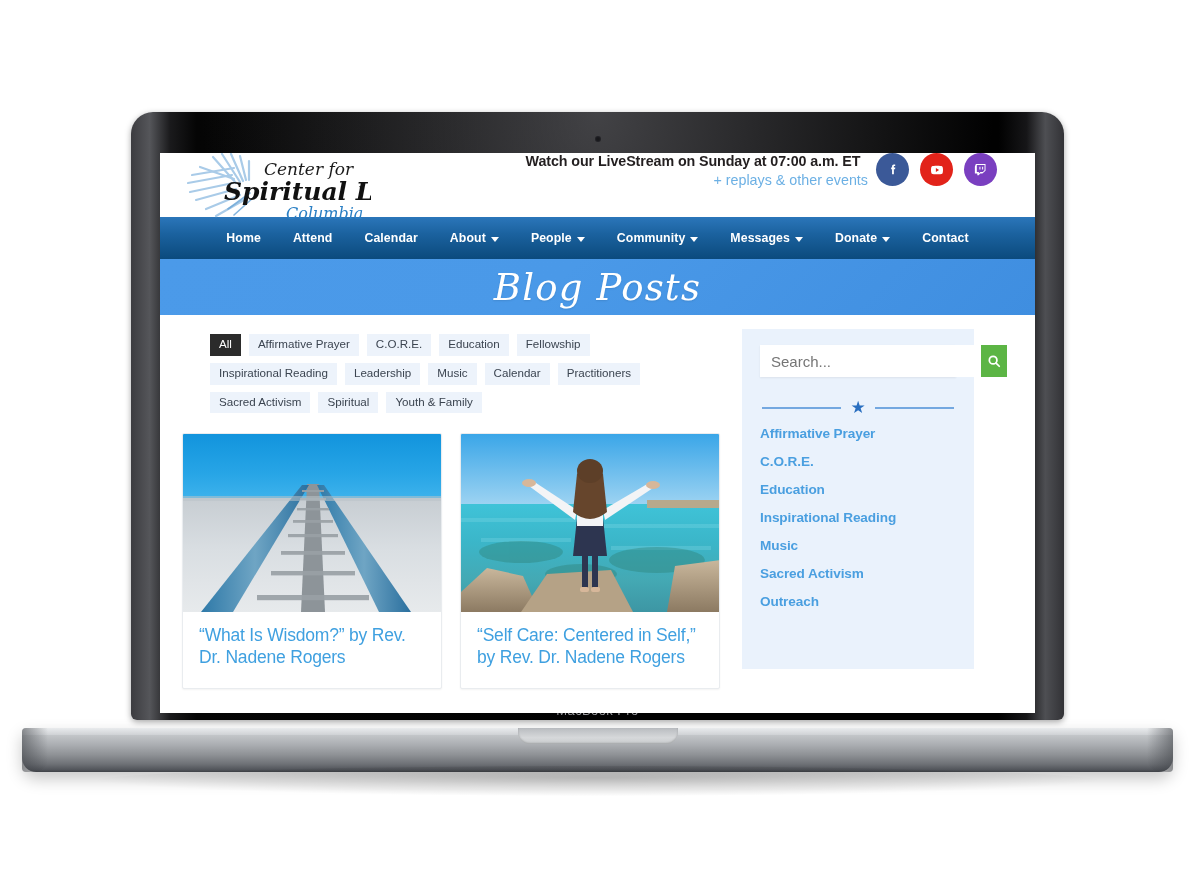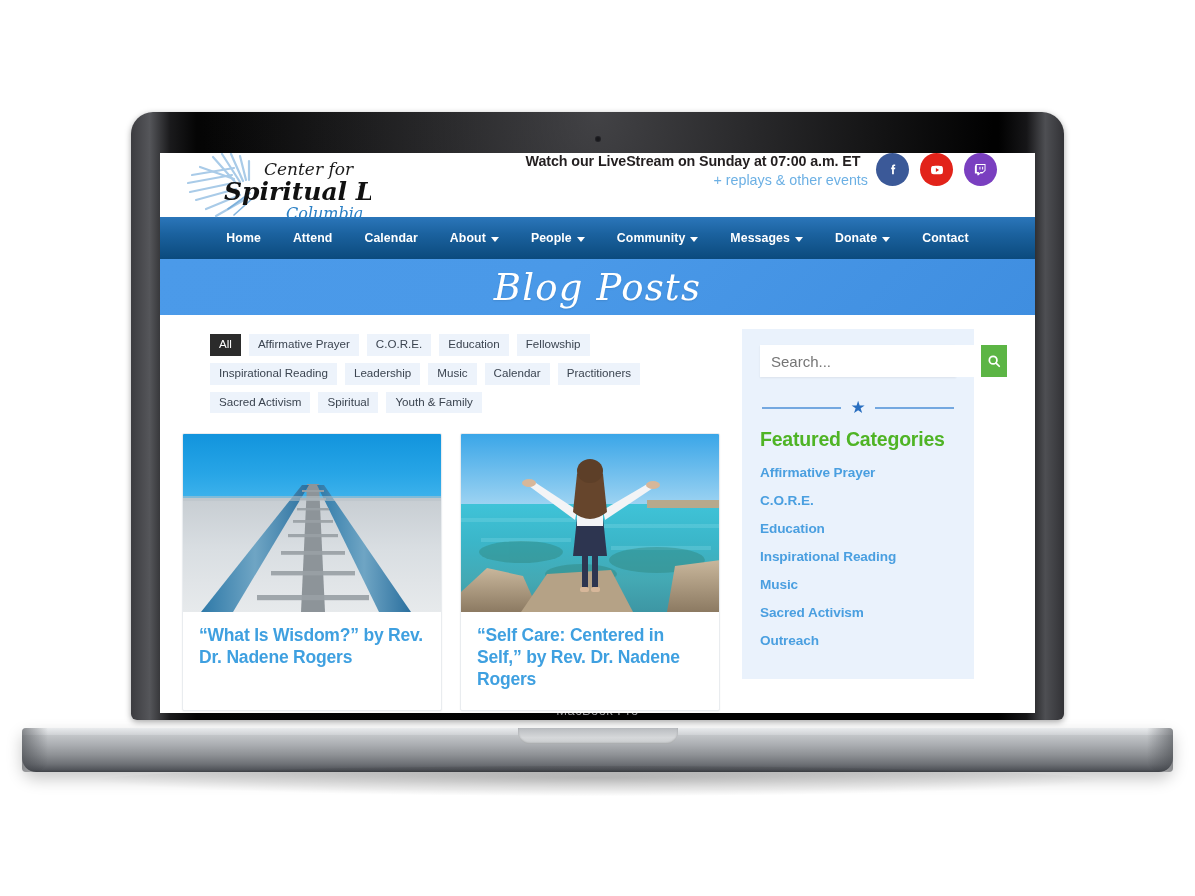--- a/index.html
+++ b/index.html
@@ -268,21 +268,21 @@
     width: 260px;
     height: 178px;
     display:block;
     overflow:hidden;
     position:relative;
   }
   .post-body { padding: 13px 16px 10px 16px; }
   .post-title {
     color:#3fa0e0;
     font-size: 17.5px;
-    font-weight: bold;
+    font-weight: normal;
     line-height: 1.25;
     margin: 0;
     letter-spacing: -0.2px;
   }
   .post-date {
     color:#4fb425;
     font-size: 13px;
     margin-top: 9px;
   }
 
@@ -590,21 +590,20 @@
                   </svg>
                 </button>
               </div>
 
               <div class="star-divider">
                 <span class="sd-line"></span>
                 <span class="sd-star">★</span>
                 <span class="sd-line"></span>
               </div>
 
-              <div class="side-heading">Featured Categories</div>
 
               <a class="cat-link">Affirmative Prayer</a>
               <a class="cat-link">C.O.R.E.</a>
               <a class="cat-link">Education</a>
               <a class="cat-link">Inspirational Reading</a>
               <a class="cat-link">Music</a>
               <a class="cat-link">Sacred Activism</a>
               <a class="cat-link">Outreach</a>
             </div>
           </div>

